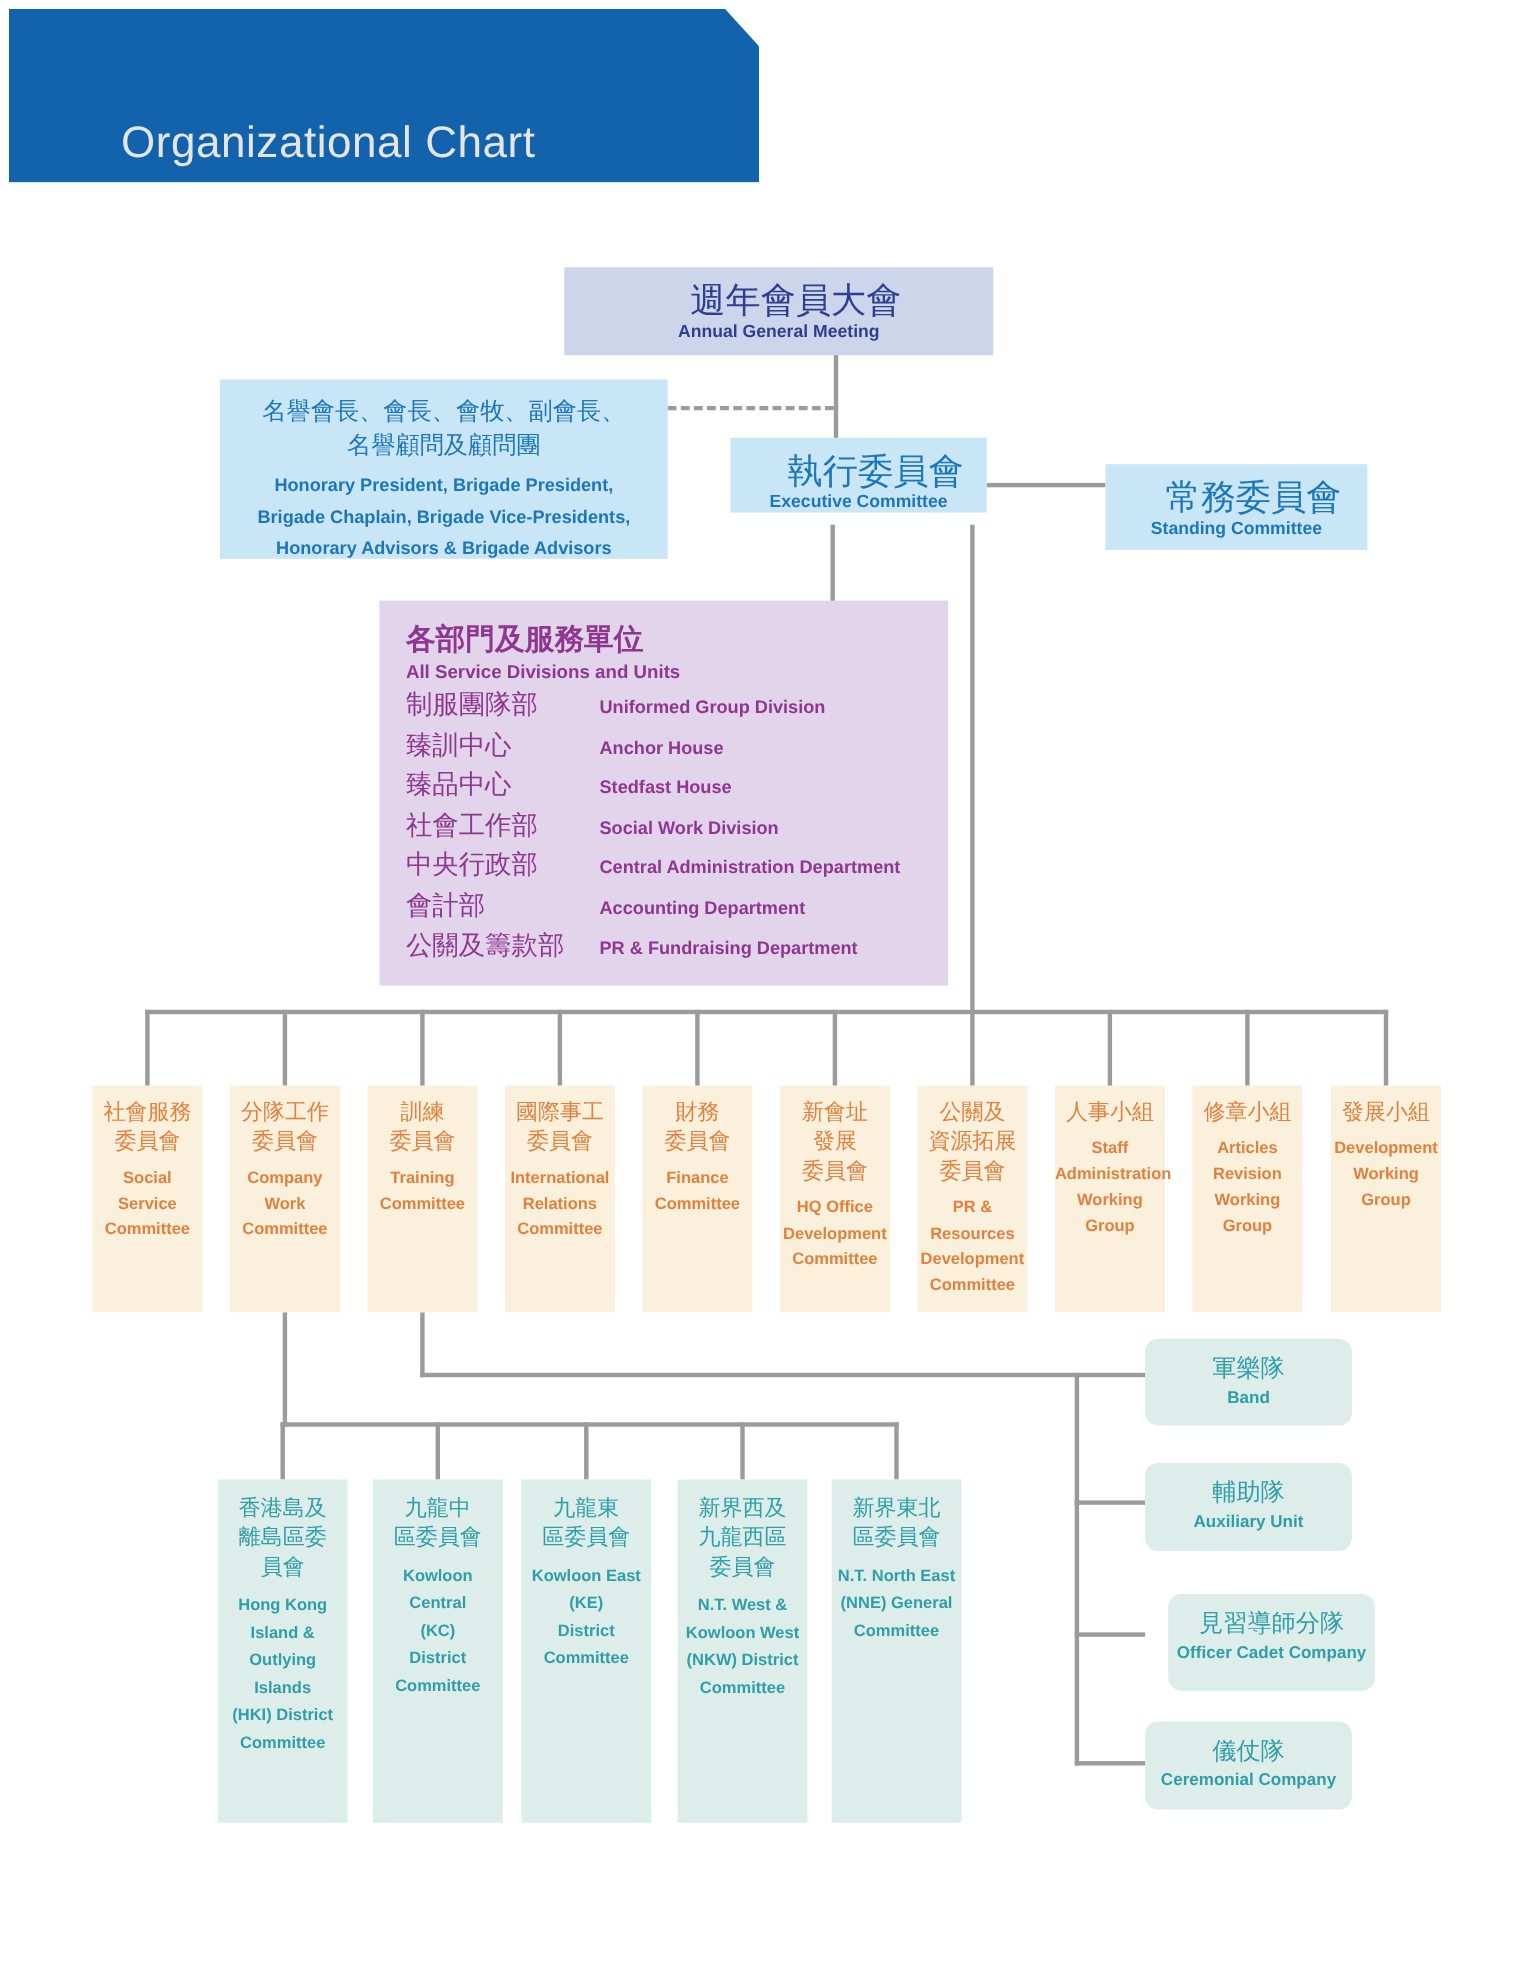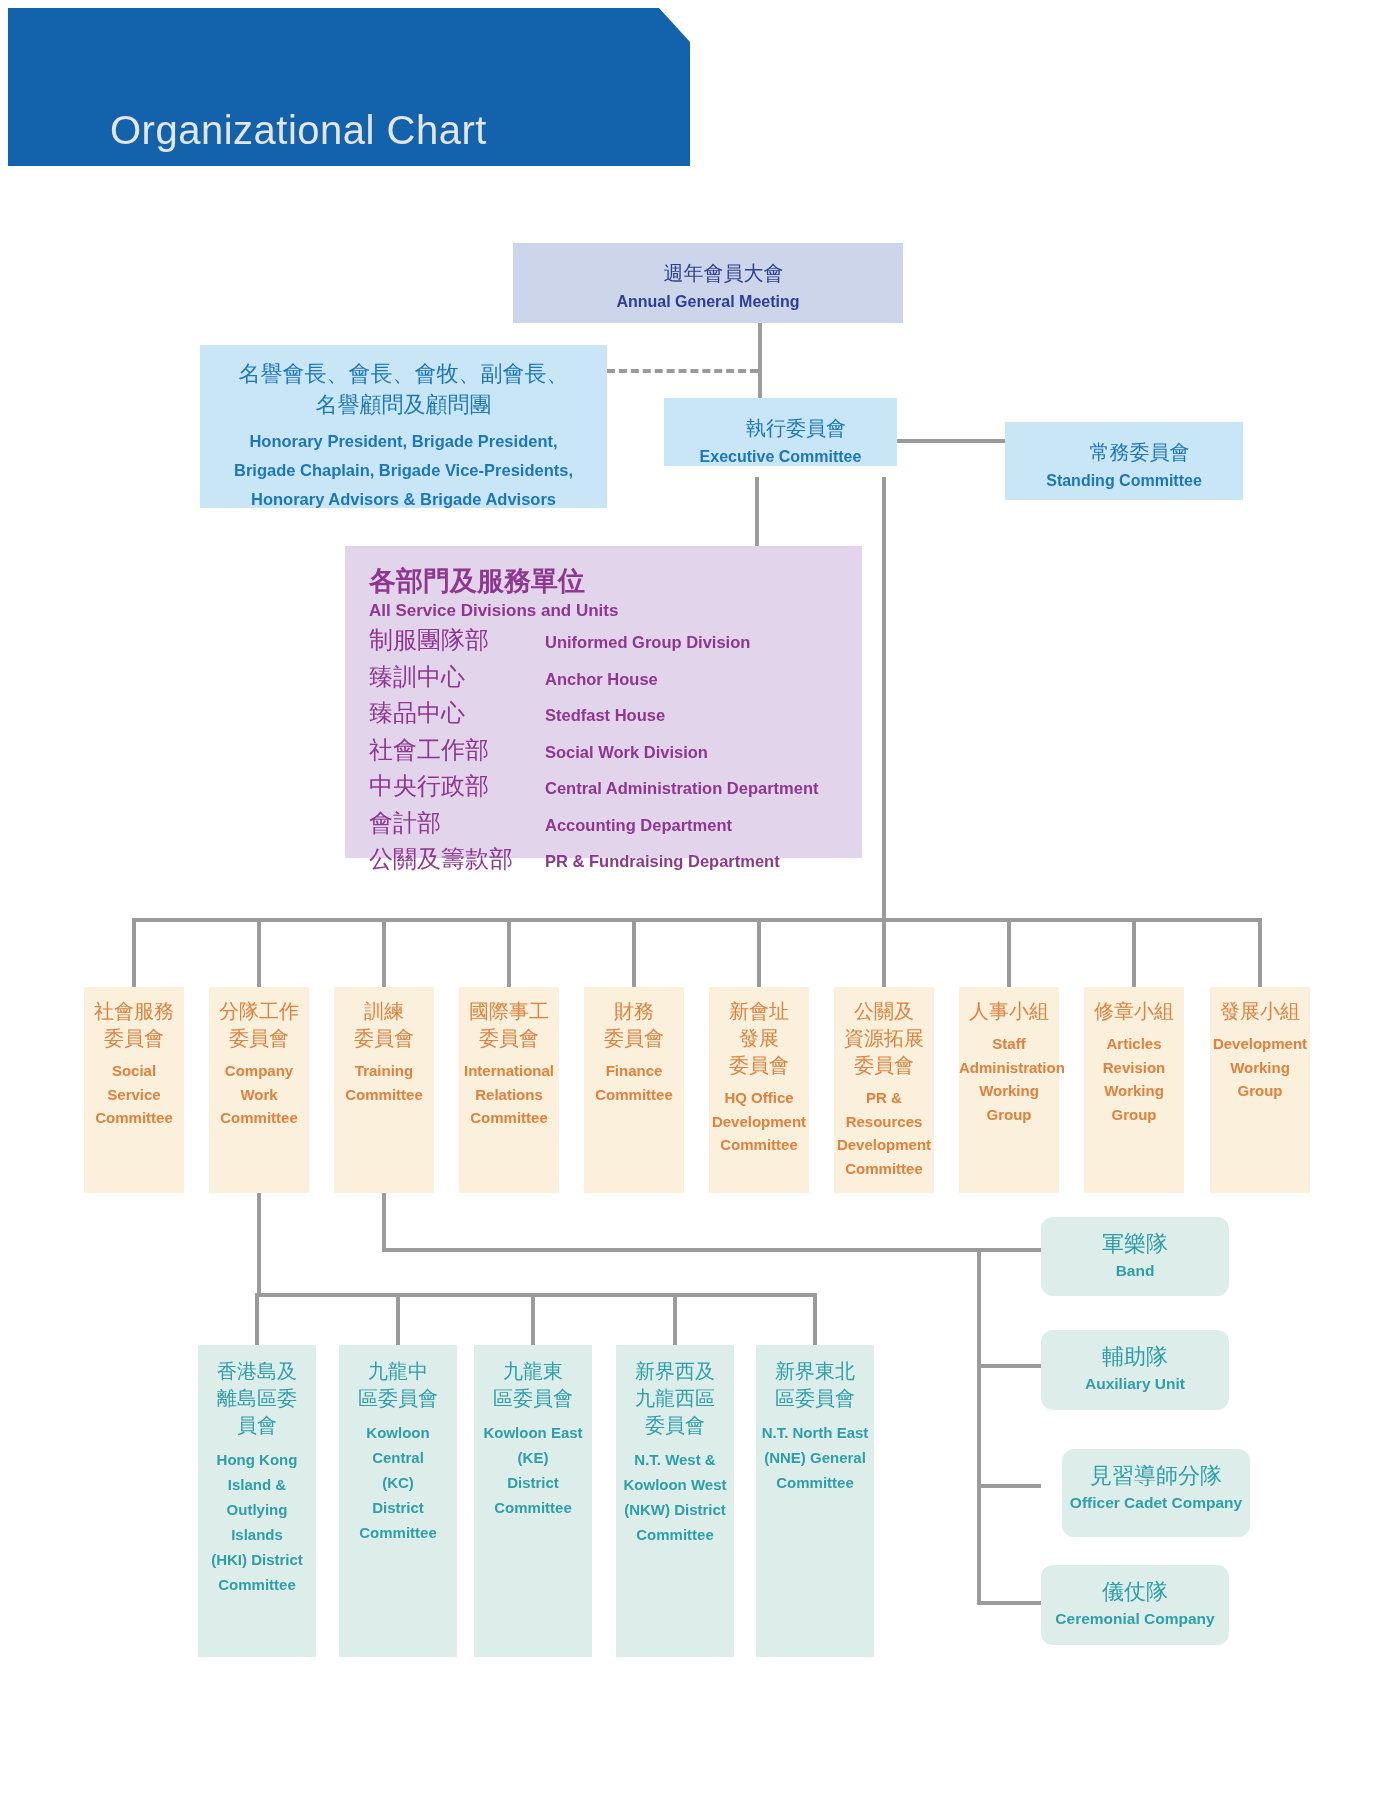--- a/index.html
+++ b/index.html
@@ -31,21 +31,21 @@
   }
   
   .node{position:absolute;box-sizing:border-box;text-align:center;}
   .node .zh{white-space:pre-line;}
   .node .en{white-space:pre-line;font-weight:700;}
   .lav{background:var(--agm-bg);color:var(--agm-text);}
   .blue{background:var(--blue-bg);color:var(--blue-text);}
   .cream{background:var(--cream-bg);color:var(--orange-text);}
   .teal{background:var(--teal-bg);color:var(--teal-text);}
 
-  .big-zh{font-size:20px;line-height:30px;margin-left:31px;}
+  .big-zh{font-size:32px;line-height:30px;margin-left:31px;}
   .big-en{font-size:16px;line-height:22px;margin-top:3px;}
 
   .agm{padding-top:15px;}
   .hon{padding-top:13px;}
   .hon .zh{font-size:22px;line-height:31px;}
   .hon .en{font-size:16.5px;line-height:29px;margin-top:7px;}
 
   .cmt{padding-top:11px;}
   .cmt .zh{font-size:20px;line-height:27px;}
   .cmt .en{font-size:15px;line-height:23.5px;margin-top:7px;}
@@ -53,21 +53,21 @@
   .dst{padding-top:13px;}
   .dst .zh{font-size:20px;line-height:27px;}
   .dst .en{font-size:15px;line-height:25px;margin-top:8px;}
 
   .unit{padding-top:13px;border-radius:12px;}
   .unit .zh{font-size:22px;line-height:28px;}
   .unit .en{font-size:15.5px;line-height:21px;margin-top:2px;}
 
   
   .divisions{
-    position:absolute;left:345px;top:546px;width:517px;height:312px;
+    position:absolute;left:345px;top:546px;width:517px;height:350px;
     background:var(--purple-bg);color:var(--purple-text);
     box-sizing:border-box;padding:18px 10px 0 24px;text-align:left;
   }
   .div-title{font-size:27px;font-weight:700;line-height:34px;}
   .div-sub{font-size:17px;font-weight:700;line-height:26px;}
   .drow{display:flex;align-items:baseline;height:36.5px;}
   .dzh{width:176px;font-size:24px;flex:none;}
   .den{font-size:16.5px;font-weight:700;}
 
   

